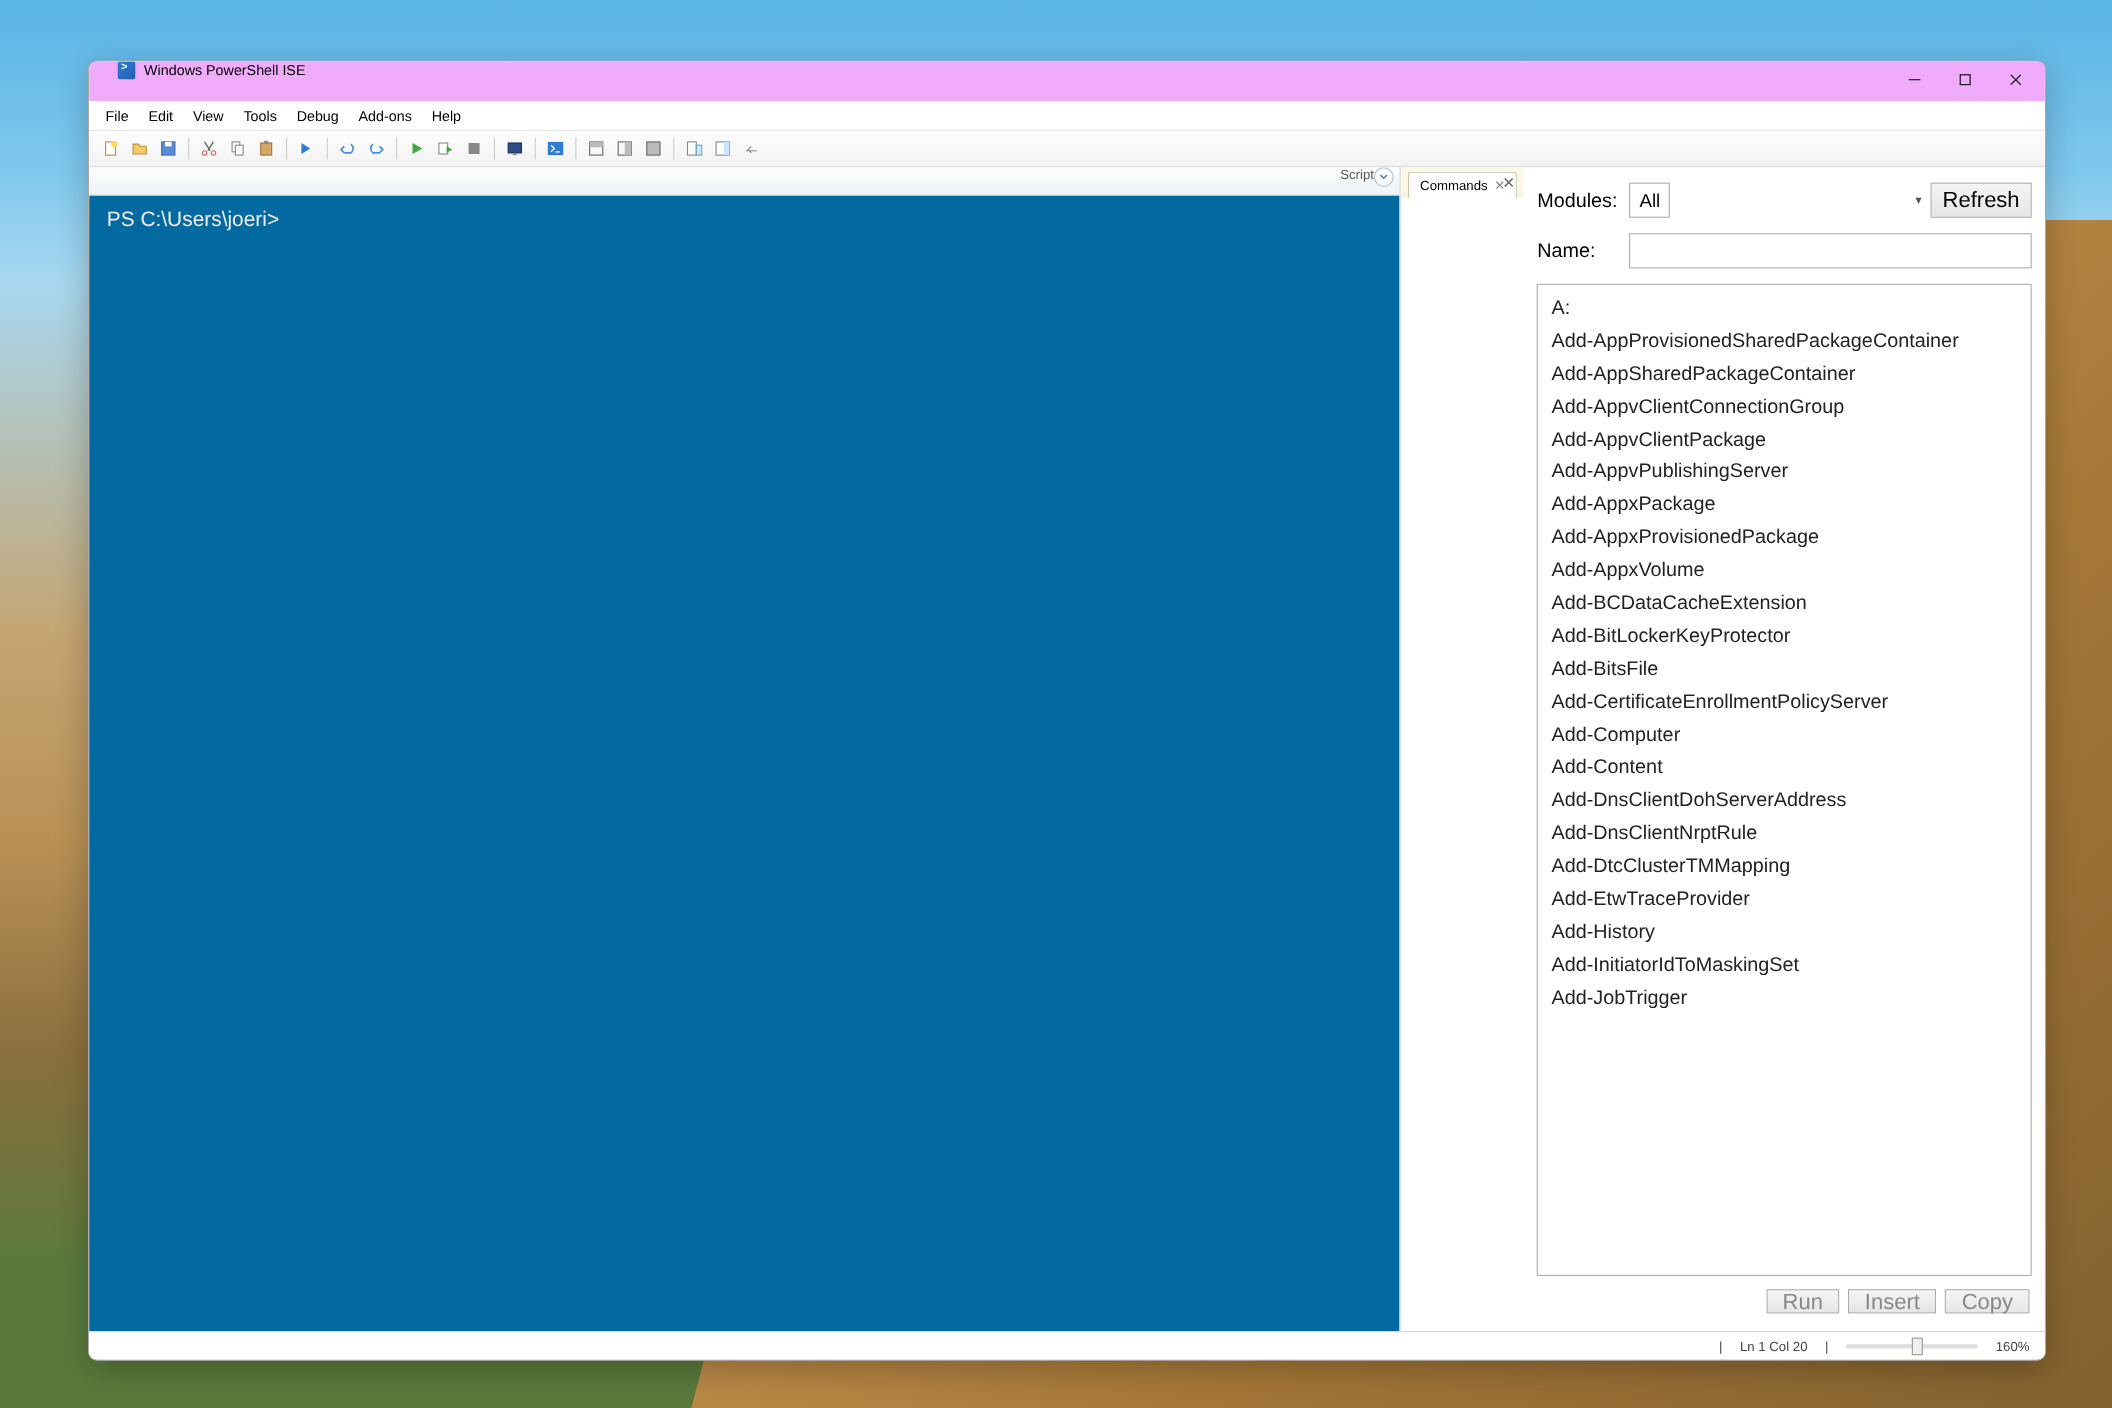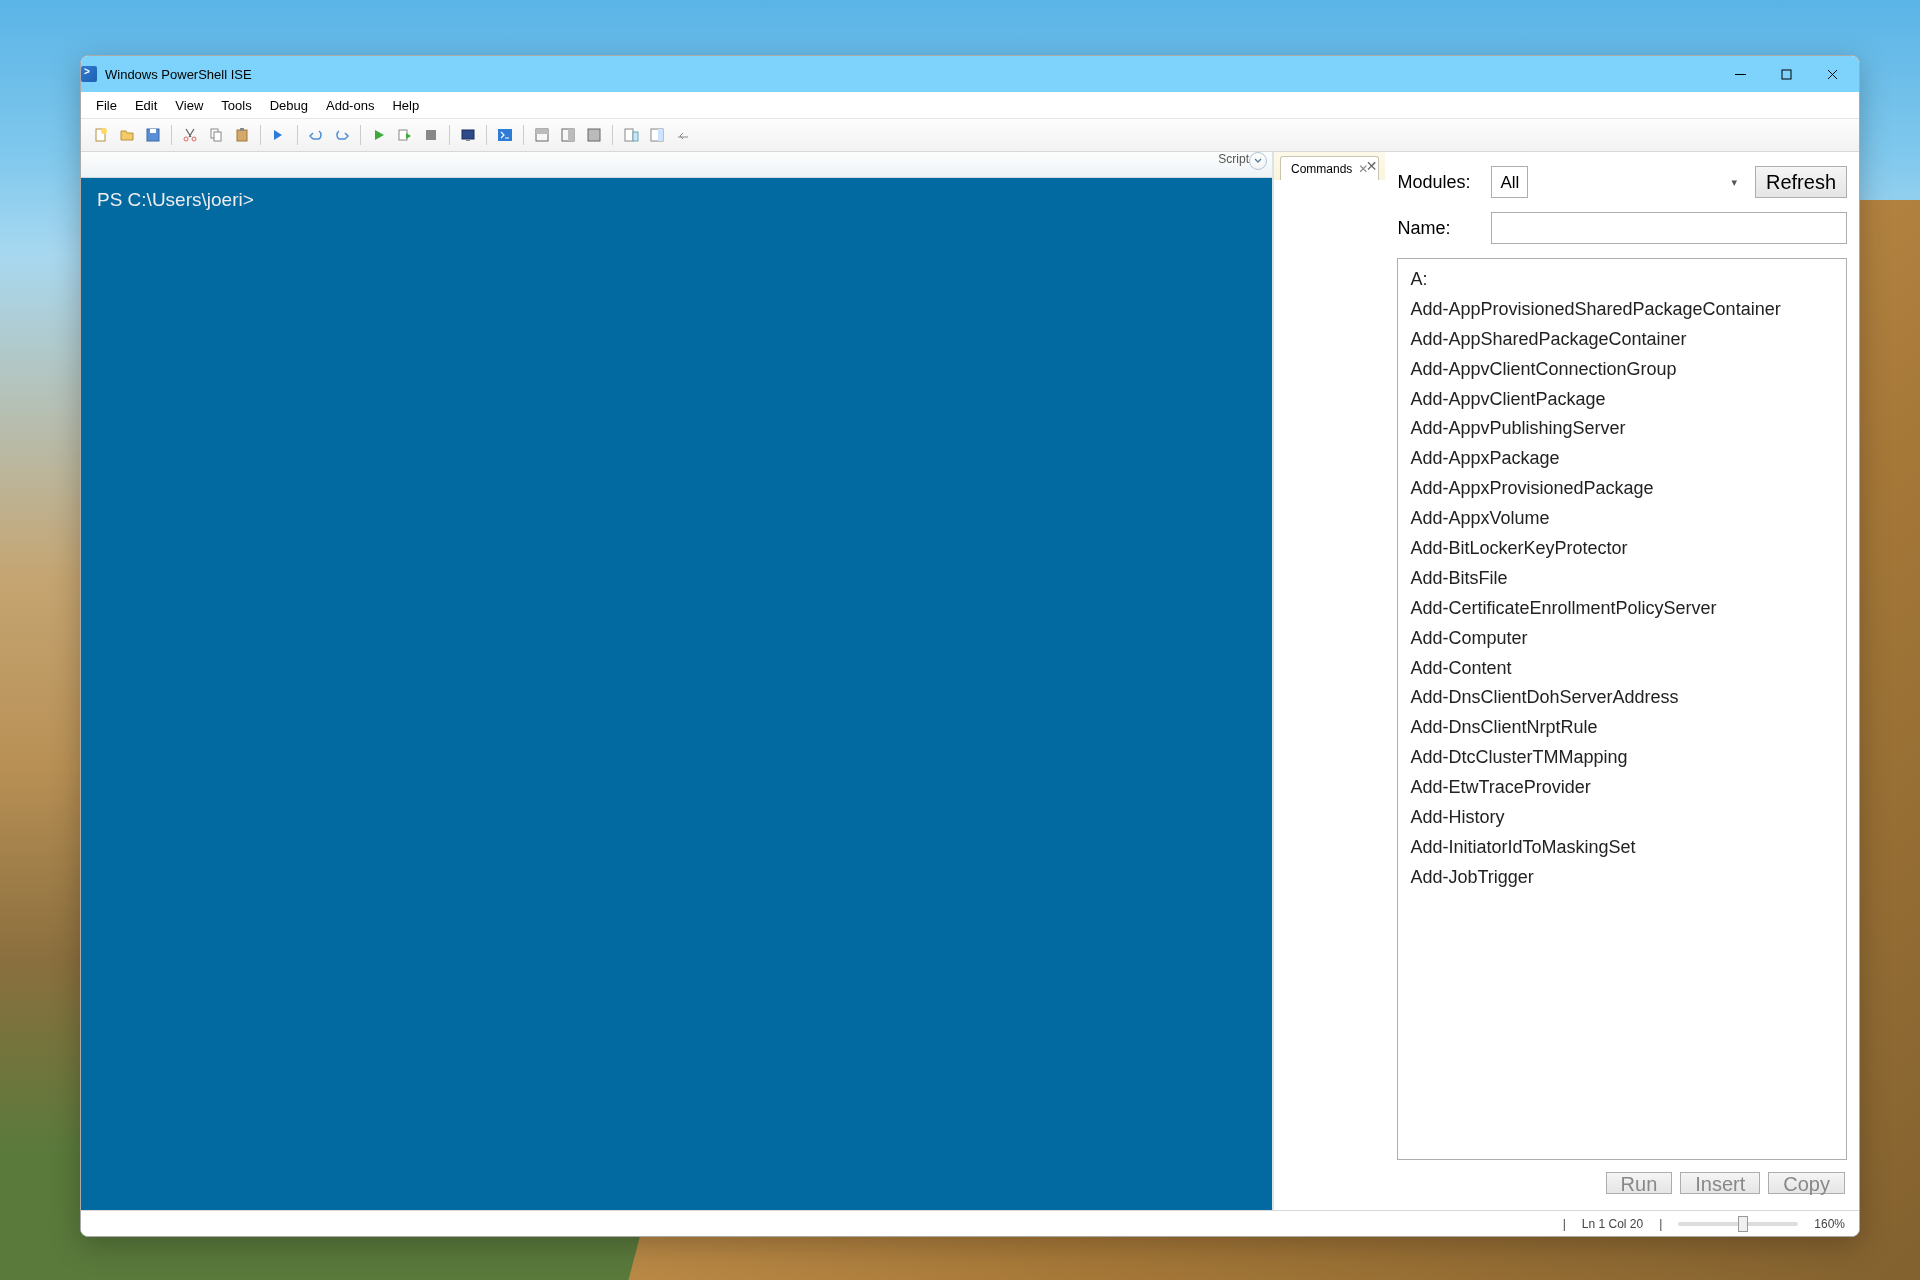--- a/index.html
+++ b/index.html
@@ -1,19 +1,19 @@
 <!DOCTYPE html>
 <html><head>
 <meta charset="utf-8">
 <style>
 *{box-sizing:border-box;margin:0;padding:0;font-family:"Segoe UI",Tahoma,sans-serif}
 body{width:1920px;height:1280px;background:linear-gradient(180deg,#5ab4e6 0%,#7fc8ed 12%,#a8d8f0 20%,#c5a572 45%,#b89055 60%,#8b6f3e 75%,#5a7a3c 90%);position:relative;overflow:hidden}
 .wallpaper-mountain{position:absolute;right:0;top:200px;width:70%;height:100%;background:linear-gradient(135deg,#d4a863 0%,#c89550 30%,#a67838 60%,#7a5c2d 100%);clip-path:polygon(30% 0,100% 0,100% 100%,0 100%,15% 40%)}
 .window{position:absolute;left:80px;top:55px;width:1780px;height:1182px;background:#fff;border:1px solid #aaa;border-radius:8px;box-shadow:0 8px 30px rgba(0,0,0,.25);display:flex;flex-direction:column;overflow:hidden}
-.titlebar{height:36px;display:flex;align-items:center;padding:0 4px 0 0;background:#7dd3fc}
+.titlebar{height:36px;display:flex;padding:0 4px 0 26px;background:#f0abfc}
 .app-icon{width:16px;height:16px;background:linear-gradient(135deg,#2e7cd6,#1e5fb0);border-radius:2px;margin-right:8px;position:relative}
 .app-icon::after{content:">";position:absolute;color:#fff;font-size:10px;font-weight:bold;left:3px;top:0}
 .title-text{font-size:13px;color:#000}
 .win-controls{margin-left:auto;display:flex}
 .win-btn{width:46px;height:32px;display:flex;align-items:center;justify-content:center;font-size:13px;cursor:pointer}
 .menubar{height:26px;display:flex;align-items:center;padding:0 6px;background:#fff;font-size:13px;color:#000000}
 .menu-item{padding:3px 9px;cursor:pointer}
 .toolbar{height:34px;display:flex;align-items:center;padding:0 8px;background:linear-gradient(180deg,#fdfdfd,#f2f2f2);border-top:1px solid #e5e5e5;border-bottom:1px solid #d8d8d8;gap:2px}
 .tool-btn{width:24px;height:24px;display:flex;align-items:center;justify-content:center;cursor:pointer;border-radius:2px}
 .tool-sep{width:1px;height:20px;background:#ccc;margin:0 4px}
@@ -22,21 +22,21 @@
 .left-pane{flex:1;display:flex;flex-direction:column;min-width:0;border-right:2px solid #d8e4e8}
 .script-bar{height:26px;background:linear-gradient(180deg,#fdfdfd,#eef3f7);display:flex;align-items:flex-start;justify-content:flex-end;padding:0 5px;font-size:12px;color:#555;gap:0;border-bottom:1px solid #d0d8de}
 .script-chevron{width:18px;height:18px;border:1px solid #b0c4d4;border-radius:50%;display:flex;align-items:center;justify-content:center;font-size:9px;color:#5a7a9a;cursor:pointer}
 .console{flex:1;background:#0369a1;color:#eeedf0;font-family:Consolas,monospace;font-size:19px;padding:10px 16px;overflow:auto}
 .right-pane{width:585px;display:flex;background:#fff}
 .tab-strip{height:28px;display:flex;align-items:flex-end;background:linear-gradient(180deg,#fdf9ea,#f9f4dc);padding:0 6px;position:relative}
 .tab{height:24px;padding:0 10px;display:flex;align-items:center;gap:6px;font-size:12px;background:#fff;border:1px solid #c8c4b0;border-bottom:none;border-radius:3px 3px 0 0;cursor:pointer}
 .tab-close{color:#888;font-size:12px;cursor:pointer}
 .panel-close{position:absolute;right:8px;top:6px;font-size:14px;color:#666;cursor:pointer}
 .cmd-panel{flex:1;padding:14px 12px;display:flex;flex-direction:column;overflow:hidden}
-.cmd-row{display:flex;align-items:center;gap:10px;margin-bottom:14px}
+.cmd-row{display:flex;align-items:center;gap:0;margin-bottom:14px}
 .cmd-label{width:84px;font-size:18px;color:#000}
 .cmd-select{flex:1;height:32px;border:1px solid #adadad;background:#fff;font-size:17px;padding:0 8px;appearance:none;position:relative}
 .select-wrap{flex:1;position:relative}
 .select-arrow{position:absolute;right:8px;top:50%;transform:translateY(-50%);font-size:11px;color:#555;pointer-events:none}
 .cmd-input{flex:1;height:32px;border:1px solid #adadad;padding:0 8px;font-size:16px}
 .refresh-btn{height:32px;padding:0 10px;border:1px solid #adadad;background:linear-gradient(180deg,#f5f5f5,#e5e5e5);font-size:20px;cursor:pointer}
 .cmd-list{flex:1;border:1px solid #adadad;overflow-y:scroll;padding:6px 10px;font-size:18px;color:#222;line-height:1.55}
 .cmd-list-item{cursor:pointer;padding:1px 2px}
 .action-row{display:flex;justify-content:flex-end;gap:8px;padding:12px 2px 2px}
 .action-btn{height:22px;padding:0 14px;border:1px solid #adadad;background:linear-gradient(180deg,#f5f5f5,#e5e5e5);font-size:20px;color:#888;cursor:pointer}
@@ -251,20 +251,21 @@
         <div class="cmd-list" id="cmd-list">
             <div class="cmd-list-item">A:</div>
             <div class="cmd-list-item">Add-AppProvisionedSharedPackageContainer</div>
             <div class="cmd-list-item">Add-AppSharedPackageContainer</div>
             <div class="cmd-list-item">Add-AppvClientConnectionGroup</div>
             <div class="cmd-list-item">Add-AppvClientPackage</div>
             <div class="cmd-list-item">Add-AppvPublishingServer</div>
             <div class="cmd-list-item">Add-AppxPackage</div>
             <div class="cmd-list-item">Add-AppxProvisionedPackage</div>
             <div class="cmd-list-item">Add-AppxVolume</div>
+            <div class="cmd-list-item">Add-BCDataCacheExtension</div>
             <div class="cmd-list-item">Add-BitLockerKeyProtector</div>
             <div class="cmd-list-item">Add-BitsFile</div>
             <div class="cmd-list-item">Add-CertificateEnrollmentPolicyServer</div>
             <div class="cmd-list-item">Add-Computer</div>
             <div class="cmd-list-item">Add-Content</div>
             <div class="cmd-list-item">Add-DnsClientDohServerAddress</div>
             <div class="cmd-list-item">Add-DnsClientNrptRule</div>
             <div class="cmd-list-item">Add-DtcClusterTMMapping</div>
             <div class="cmd-list-item">Add-EtwTraceProvider</div>
             <div class="cmd-list-item">Add-History</div>

